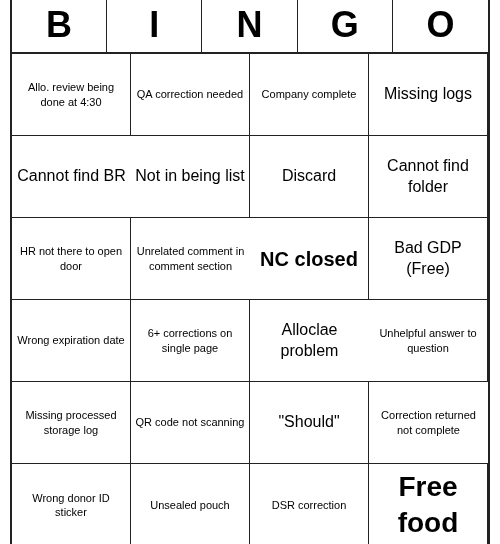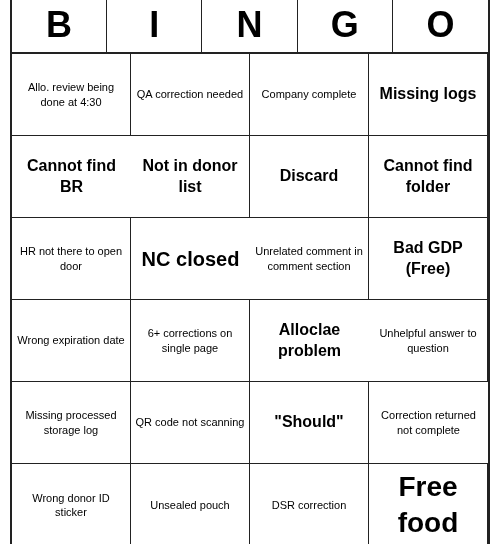--- a/index.html
+++ b/index.html
@@ -54,21 +54,21 @@
     }
     .bingo-cell:nth-child(n+21) {
       border-bottom: none;
     }
     .bingo-cell.large-text {
       font-size: 20px;
       font-weight: bold;
     }
     .bingo-cell.medium-text {
       font-size: 16px;
-      font-weight: bold;
+      font-weight: normal;
     }
     .bingo-cell.xlarge-text {
       font-size: 28px;
       font-weight: bold;
     }
   </style>
 </head>
 <body>
 
 <div class="bingo-card">
@@ -78,26 +78,26 @@
       <div class="bingo-letter">N</div>
       <div class="bingo-letter">G</div>
       <div class="bingo-letter">O</div>
     </div>
   <div class="bingo-grid">
   <div class="bingo-cell">Allo. review being done at 4:30</div>
       <div class="bingo-cell">QA correction needed</div>
       <div class="bingo-cell">Company complete</div>
       <div class="bingo-cell medium-text">Missing logs</div>
       <div class="bingo-cell medium-text">Cannot find BR</div>
-      <div class="bingo-cell medium-text">Not in donor list</div>
+      <div class="bingo-cell medium-text">Not in being list</div>
       <div class="bingo-cell medium-text">Discard</div>
       <div class="bingo-cell medium-text">Cannot find folder</div>
       <div class="bingo-cell">HR not there to open door</div>
+      <div class="bingo-cell">Unrelated comment in comment section</div>
       <div class="bingo-cell large-text">NC closed</div>
-      <div class="bingo-cell">Unrelated comment in comment section</div>
       <div class="bingo-cell medium-text">Bad GDP (Free)</div>
       <div class="bingo-cell">Wrong expiration date</div>
       <div class="bingo-cell">6+ corrections on single page</div>
       <div class="bingo-cell medium-text">Alloclae problem</div>
       <div class="bingo-cell">Unhelpful answer to question</div>
       <div class="bingo-cell">Missing processed storage log</div>
       <div class="bingo-cell">QR code not scanning</div>
       <div class="bingo-cell medium-text">"Should"</div>
       <div class="bingo-cell">Correction returned not complete</div>
       <div class="bingo-cell">Wrong donor ID sticker</div>

